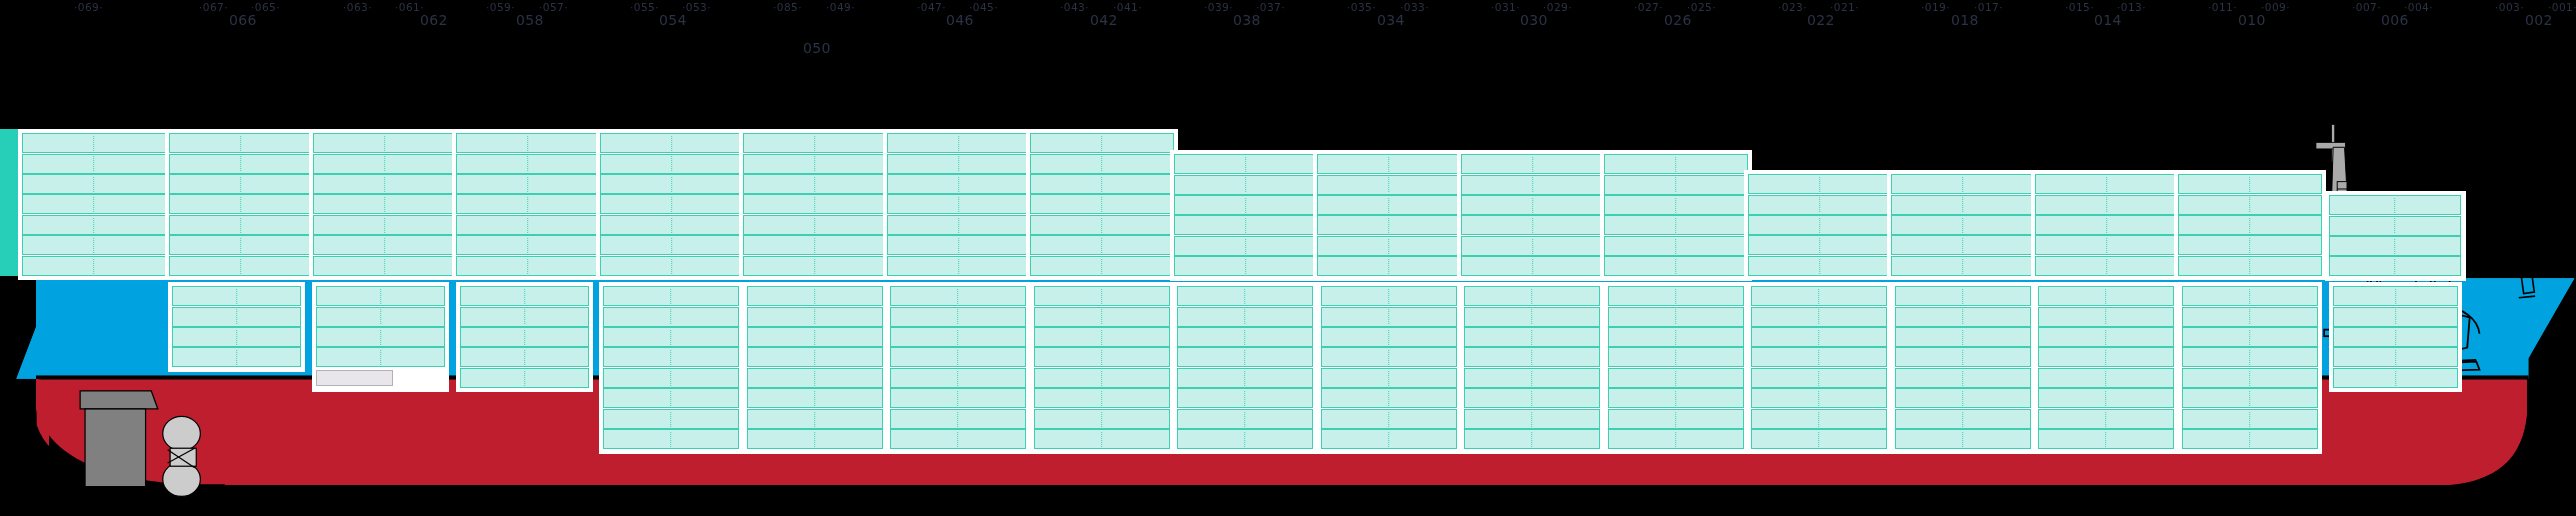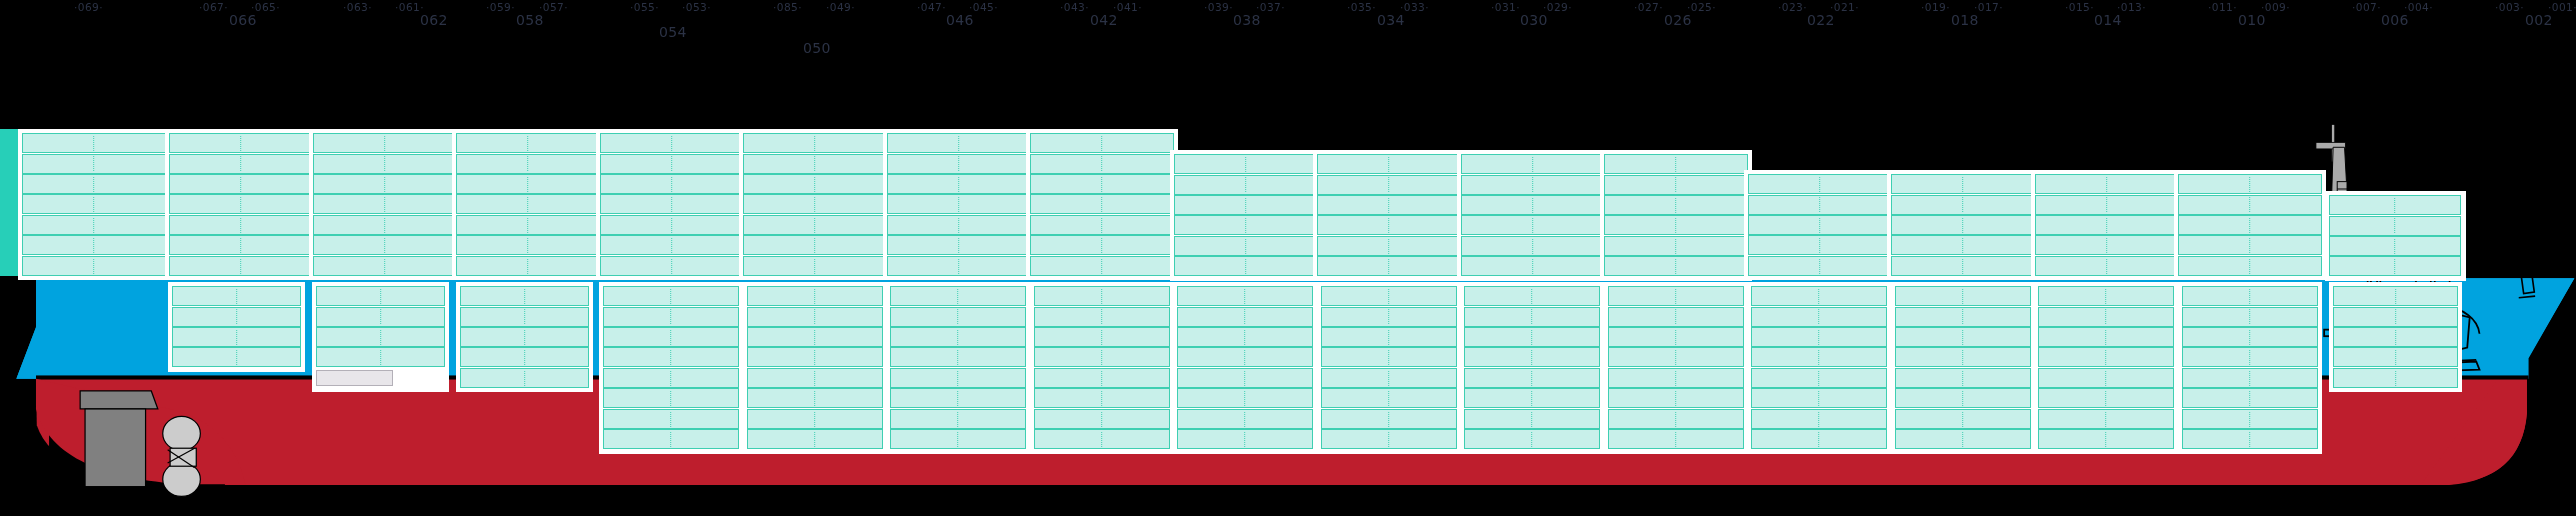--- a/index.html
+++ b/index.html
@@ -50,21 +50,21 @@
       <div class="baylbl odd" style="left: 251px;">·065·</div>
       <div class="baylbl even" style="left: 229px;">066</div>
       <div class="baylbl odd" style="left: 343px;">·063·</div>
       <div class="baylbl odd" style="left: 395px;">·061·</div>
       <div class="baylbl even" style="left: 372px; margin-left: 48px;">062</div>
       <div class="baylbl odd" style="left: 486px;">·059·</div>
       <div class="baylbl odd" style="left: 539px;">·057·</div>
       <div class="baylbl even" style="left: 516px;">058</div>
       <div class="baylbl odd" style="left: 630px;">·055·</div>
       <div class="baylbl odd" style="left: 682px;">·053·</div>
-      <div class="baylbl even" style="left: 659px; margin-top: 12px;">054</div>
+      <div class="baylbl even" style="left: 659px;">054</div>
       <div class="baylbl odd" style="left: 773px;">·085·</div>
       <div class="baylbl odd" style="left: 826px;">·049·</div>
       <div class="baylbl even" style="left: 803px; margin-top: 28px;">050</div>
       <div class="baylbl odd" style="left: 917px;">·047·</div>
       <div class="baylbl odd" style="left: 969px;">·045·</div>
       <div class="baylbl even" style="left: 946px;">046</div>
       <div class="baylbl odd" style="left: 1060px;">·043·</div>
       <div class="baylbl odd" style="left: 1113px;">·041·</div>
       <div class="baylbl even" style="left: 1090px;">042</div>
       <div class="baylbl odd" style="left: 1204px;">·039·</div>

